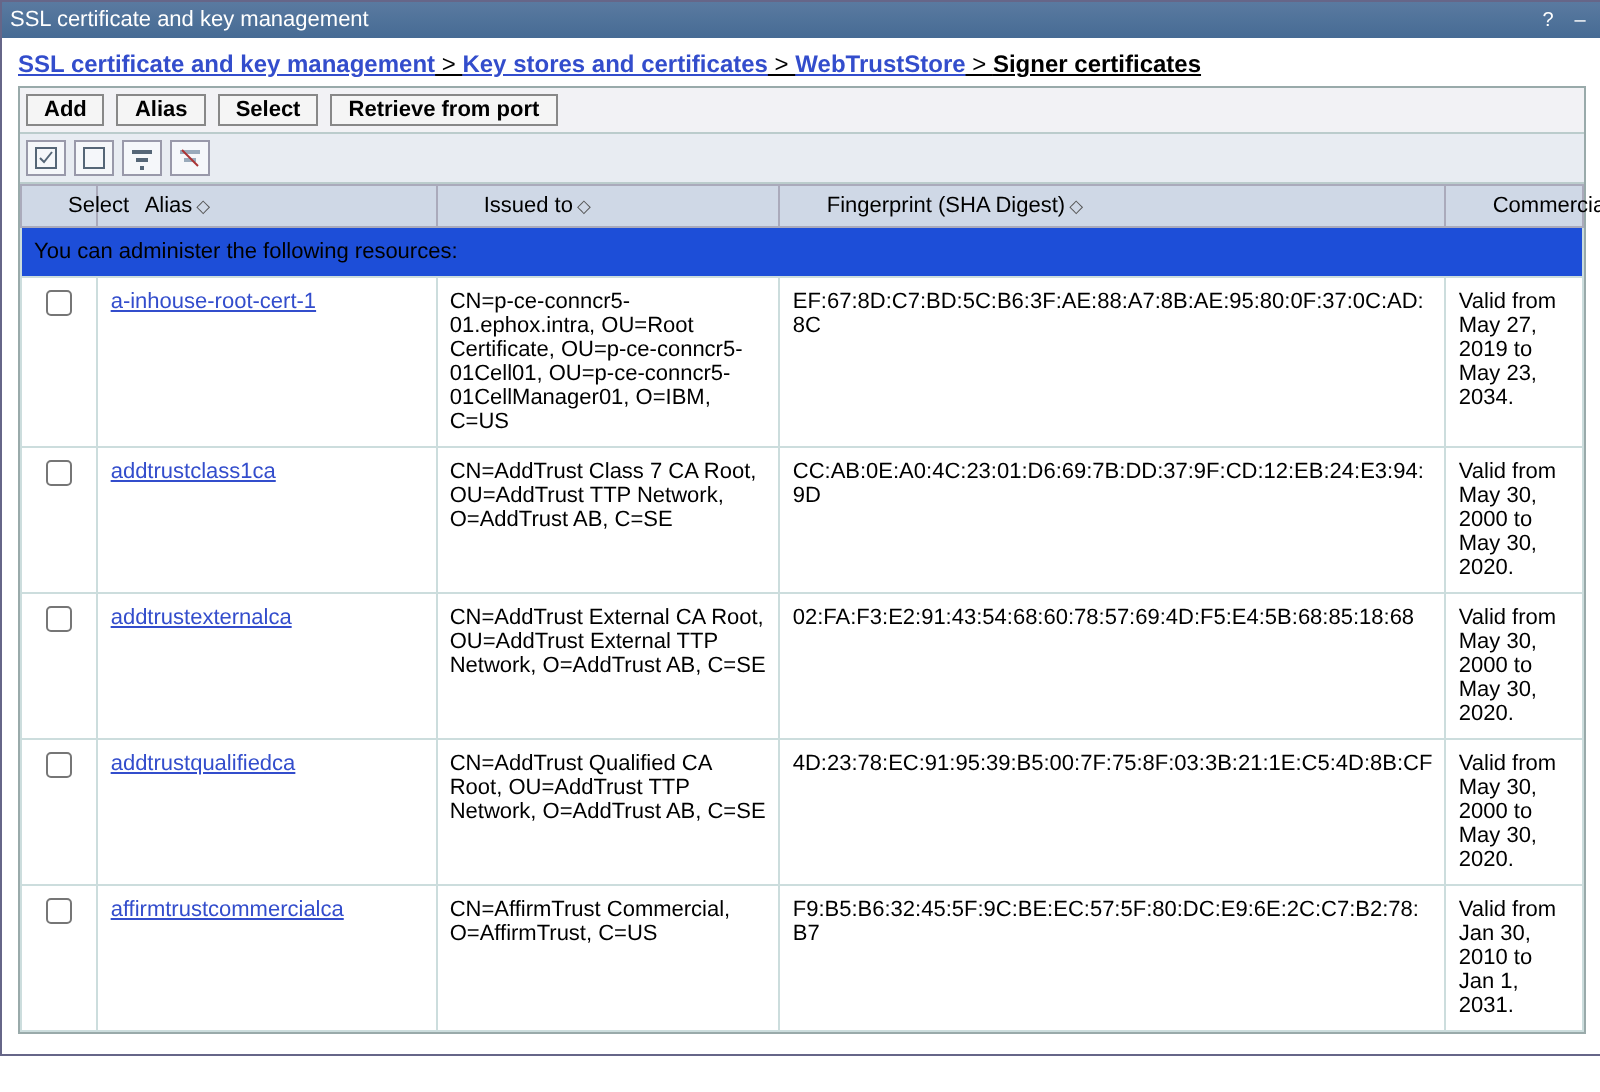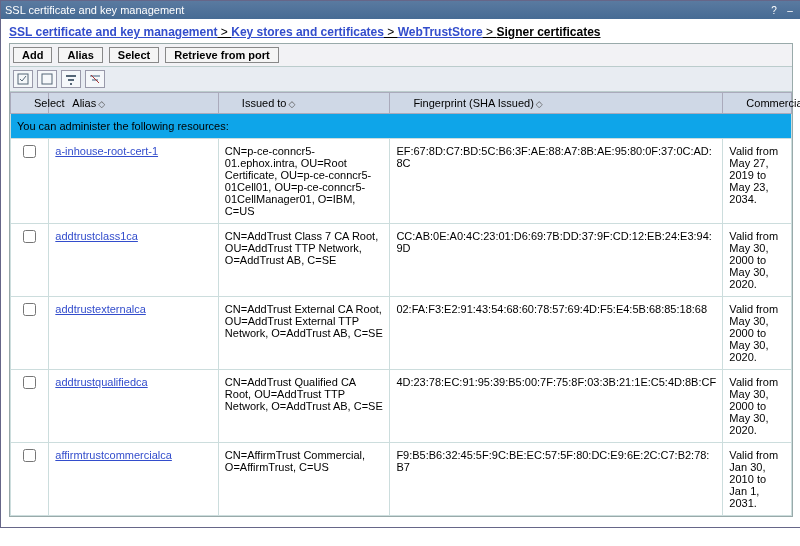--- a/index.html
+++ b/index.html
@@ -123,21 +123,21 @@
   margin-left: 2px;
 }
 table.data td {
   padding: 6px 6px;
   border: 1px solid #cdd;
   vertical-align: top;
   font-size: 11px;
   word-wrap: break-word;
 }
 .admin-msg td {
-  background: #0ea5e9;
+  background: #1d4ed8;
   border: 1px solid #aab;
   padding: 4px 6px;
 }
 a.alias {
   color: #334dcc;
   text-decoration: underline;
 }
 .col-select { width: 38px; }
 .col-alias  { width: 168px; }
 .col-issued { width: 170px; }
@@ -204,21 +204,21 @@
             <col class="col-alias">
             <col class="col-issued">
             <col class="col-fp">
             <col class="col-exp">
         </colgroup>
         <thead>
           <tr>
             <th><span>Select</span></th>
             <th><span>Alias</span><span class="sort">◇</span></th>
             <th><span>Issued to</span><span class="sort">◇</span></th>
-            <th><span>Fingerprint (SHA Issued)</span><span class="sort">◇</span></th>
+            <th><span>Fingerprint (SHA Digest)</span><span class="sort">◇</span></th>
             <th><span>Commercial</span><span class="sort">◇</span></th>
           </tr>
         </thead>
         <tbody id="tbody">
           <tr class="admin-msg">
               <td colspan="5">You can administer the following resources:</td>
             </tr>
         <tr>
               <td style="text-align: center;"><input type="checkbox" style=""></td>
               <td><a href="#" class="alias">a-inhouse-root-cert-1</a></td>

